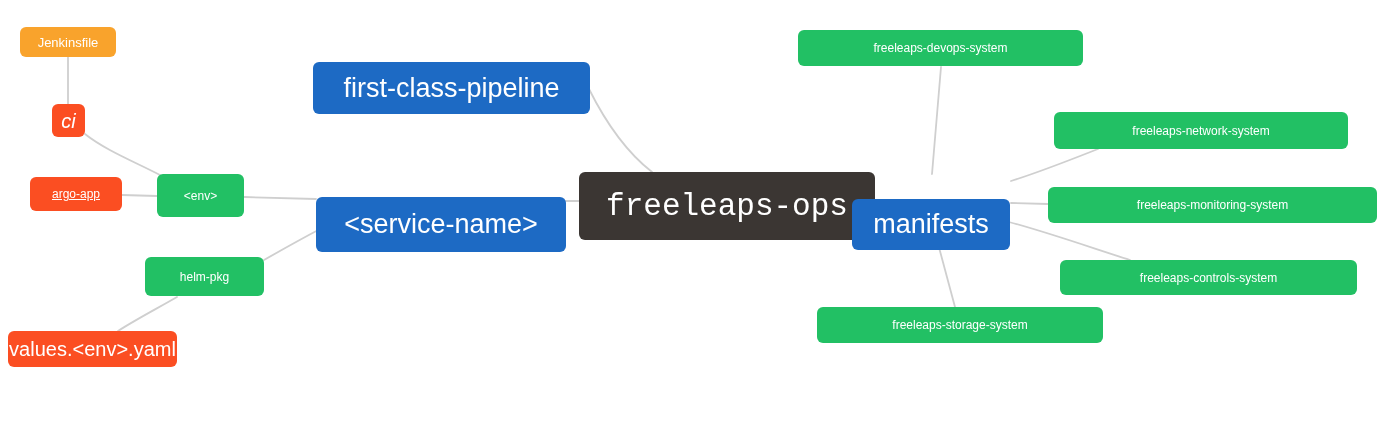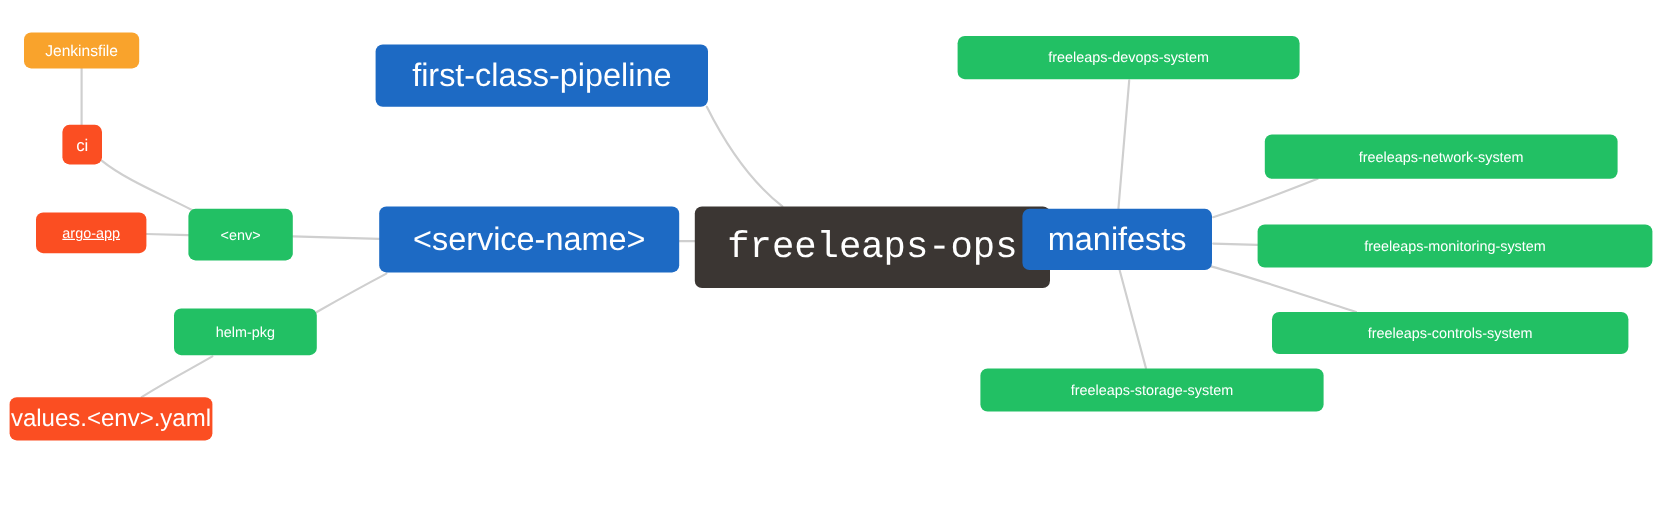--- a/index.html
+++ b/index.html
@@ -27,31 +27,31 @@
     display: flex;
     align-items: center;
     justify-content: center;
     color: var(--text, #ffffff);
     border-radius: 6px;
     white-space: nowrap;
     box-sizing: border-box;
     cursor: pointer;
     line-height: 1;
   }
-  .c-blue   { background: var(--blue,   #1d6ac4); }
+  .c-blue   { background: var(--blue,   #1d6ac4); margin-top: 25px; }
   .c-green  { background: var(--green,  #22c064); }
   .c-red    { background: var(--red,    #fb4e22); }
   .c-orange { background: var(--orange, #f9a32c); }
   .c-dark   { background: var(--dark,   #3b3633); }
   .t-root   { font-size: 31px; }
   .t-branch { font-size: 27px; }
   .t-leaf   { font-size: 12px; }
   .t-small  { font-size: 20px; }
   .t-xs     { font-size: 12px; text-decoration: underline; }
-  .t-ci     { font-size: 14px; }
+  .t-ci     { font-size: 20px; font-style: italic; }
   .t-tiny   { font-size: 13px; }
 </style>
 </head>
 <body>
 
 <div class="canvas">
 
   <svg class="edges" viewBox="0 0 1390 421" aria-hidden="true">
     <path d="M68,57 L68,104"></path>
     <path d="M85,134 C105,150 135,162 160,175"></path>

